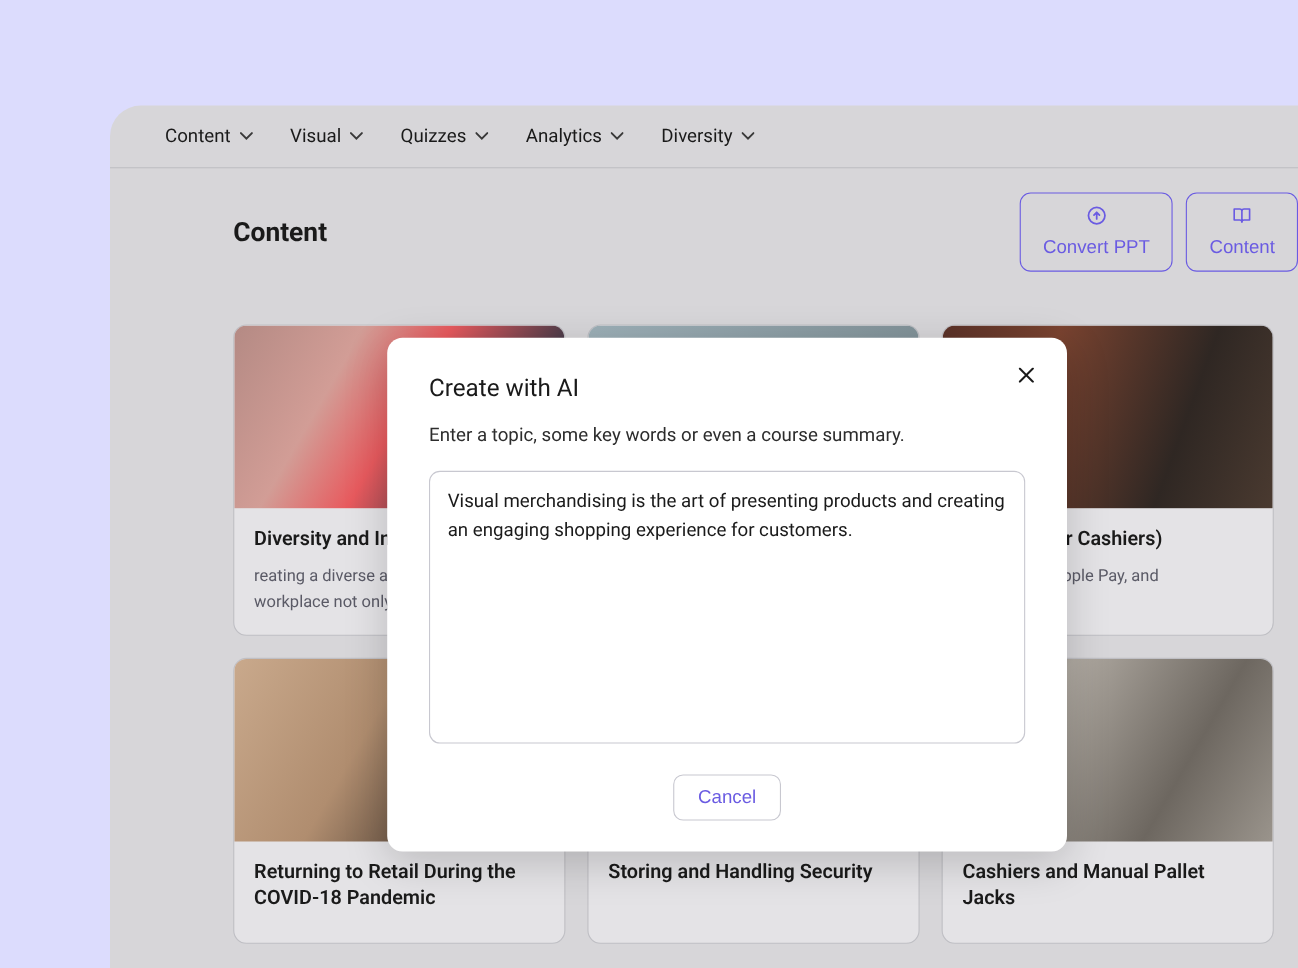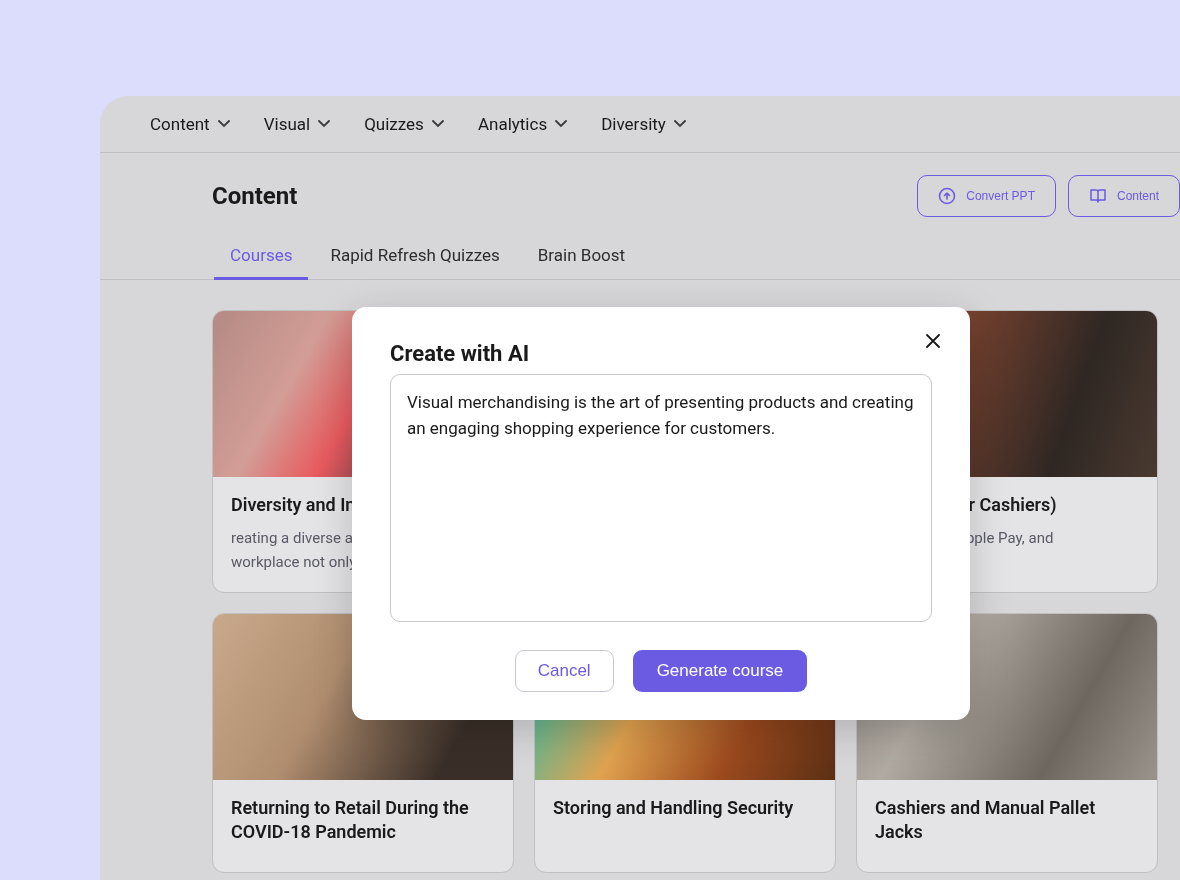--- a/index.html
+++ b/index.html
@@ -57,25 +57,26 @@
     gap: 12px;
     padding-right: 0;
   }
   .btn-outline {
     display: flex;
     align-items: center;
     gap: 10px;
     border: 1.5px solid #6a5be2;
     background: transparent;
     color: #6a5be2;
-    font-size: 12px;
+    font-size: 17px;
     font-weight: 500;
     padding: 11px 20px;
     border-radius: 10px;
     cursor: pointer;
+    flex-direction: column;
   }
   .icon-small { width: 18px; height: 18px; }
   .tabs-row {
     display: flex;
     gap: 34px;
     padding: 0 0 0 128px;
     border-bottom: 1px solid #bfbfc3;
   }
   .tab {
     font-size: 17px;
@@ -144,23 +145,23 @@
     right: 26px;
     cursor: pointer;
     width: 22px;
     height: 22px;
     display: flex;
     align-items: center;
     justify-content: center;
   }
   .modal-title {
     font-size: 22px;
-    font-weight: 700;
-    color: #1a1a1a;
-    margin-bottom: 8px;
+    font-weight: 400;
+    color: #1a1a1a;
+    margin-bottom: 20px;
   }
   .modal-sub {
     font-size: 17px;
     color: #2d2d2d;
     margin-bottom: 22px;
   }
   .modal-textarea {
     width: 100%;
     height: 248px;
     border: 1px solid #c8c8d0;
@@ -269,31 +270,20 @@
         <span class="icon-small">
           <svg viewBox="0 0 18 18" width="18" height="18">
               <path d="M2 3h5a2 2 0 012 2v10a2 2 0 00-2-2H2V3zM16 3h-5a2 2 0 00-2 2v10a2 2 0 012-2h5V3z" stroke="#6a5be2" stroke-width="1.5" fill="none" stroke-linejoin="round"></path>
             </svg>
         </span>
         <span>Content</span>
       </button>
     </div>
   </div>
 
-  <div class="tabs-row">
-    <div class="tab active">
-      <span>Courses</span>
-    </div>
-    <div class="tab">
-      <span>Rapid Refresh Quizzes</span>
-    </div>
-    <div class="tab">
-      <span>Brain Boost</span>
-    </div>
-  </div>
 
   <div class="grid">
 
     <div class="card">
       <div class="card-img img1"></div>
       <div class="card-body">
         <div class="card-title">Diversity and Inclusion in Retail</div>
         <div class="card-desc">reating a diverse and inclusive workplace not only makes us stronger…</div>
       </div>
     </div>
@@ -343,18 +333,18 @@
 
 <div class="modal">
   <div class="modal-close">
     <span>
       <svg viewBox="0 0 14 14" width="14" height="14">
           <path d="M1 1l12 12M13 1L1 13" stroke="#1a1a1a" stroke-width="1.8" stroke-linecap="round"></path>
         </svg>
     </span>
   </div>
   <div class="modal-title">Create with AI</div>
+  <div class="modal-sub">Enter a topic, some key words or even a course summary.</div>
   <textarea class="modal-textarea" style="">Visual merchandising is the art of presenting products and creating an engaging shopping experience for customers.</textarea>
   <div class="modal-actions">
     <button class="btn-cancel">Cancel</button>
-    <button class="btn-primary">Generate course</button>
   </div>
 </div>
 
 </body></html>

